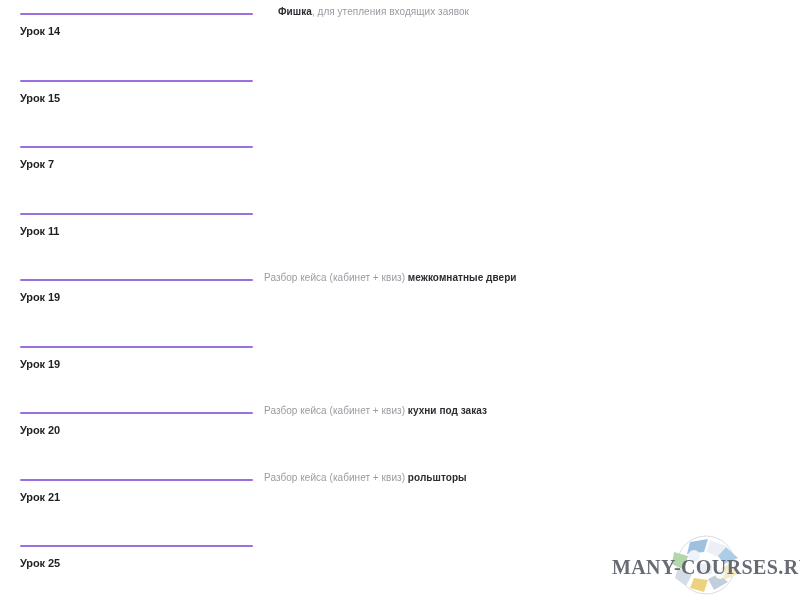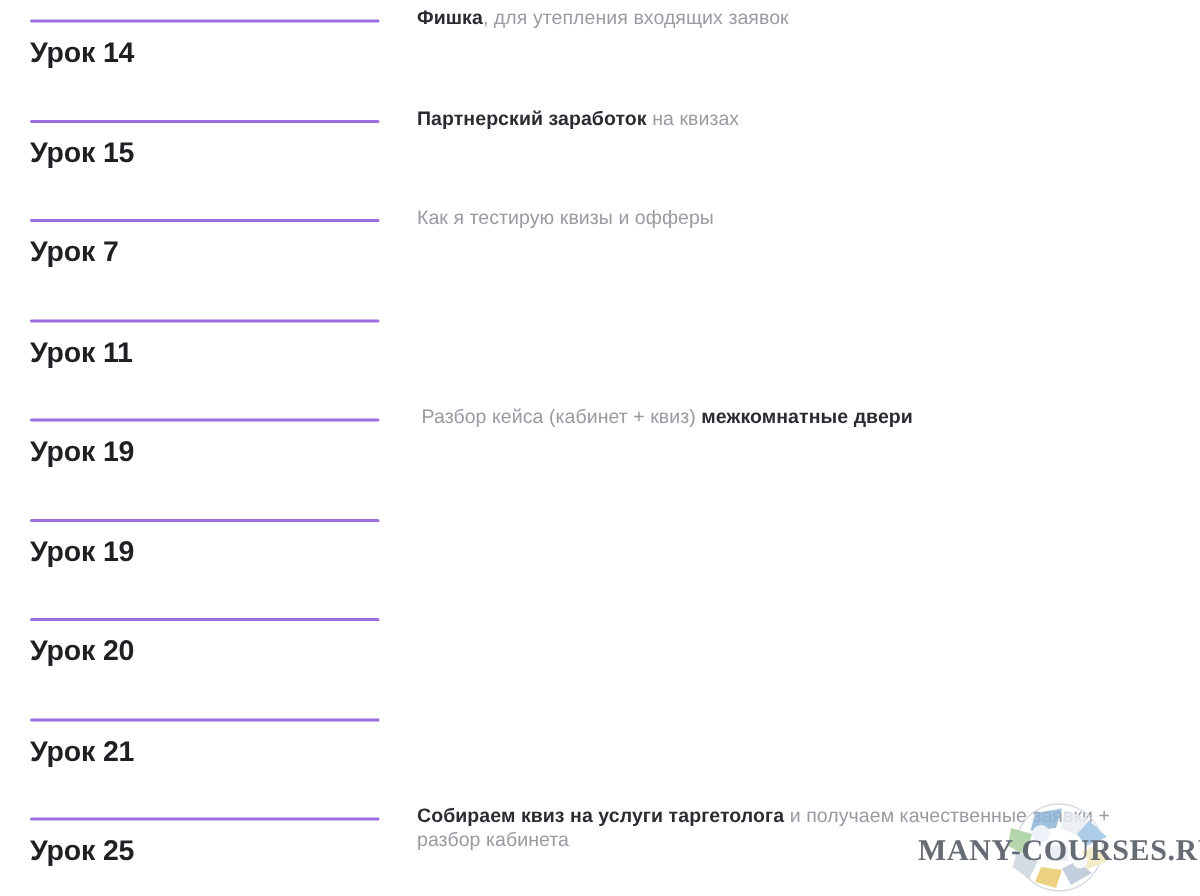--- a/index.html
+++ b/index.html
@@ -37,39 +37,39 @@
     width: 233px;
     height: 2px;
     background: #9b6fe0;
     border-radius: 1px;
   }
 
   .lesson-label {
     position: absolute;
     left: 20px;
     top: 12px;
-    font-size: 19px;
+    font-size: 11px;
     font-weight: bold;
     letter-spacing: -0.1px;
     color: #201f24;
     white-space: nowrap;
   }
 
   .lesson-desc {
     position: absolute;
     left: 278px;
     top: -9px;
     width: 500px;
-    font-size: 13px;
+    font-size: 10px;
     line-height: 16px;
     color: #9a9ba2;
     letter-spacing: 0.05px;
   }
   .lesson-desc.indented {
-    left: 281px;
+    left: 264px;
   }
   .lesson-desc b {
     color: #2b2c32;
     font-weight: bold;
   }
 
   
   #watermark {
     position: absolute;
     left: 612px;
@@ -106,52 +106,51 @@
 
   <div id="rows">
       <div class="lesson-row" style="top: 13px;">
         <div class="divider"></div>
         <div class="lesson-label">Урок 14</div>
         <div class="lesson-desc"><b>Фишка</b><span>, для утепления входящих заявок</span></div>
       </div>
       <div class="lesson-row" style="top: 79.5px;">
         <div class="divider"></div>
         <div class="lesson-label">Урок 15</div>
-        <div class="lesson-desc"><b>Партнерский заработок</b><span> на квизах</span></div>
       </div>
       <div class="lesson-row" style="top: 146px;">
         <div class="divider"></div>
         <div class="lesson-label">Урок 7</div>
-        <div class="lesson-desc"><span>Как я тестирую квизы и офферы</span></div>
       </div>
       <div class="lesson-row" style="top: 212.5px;">
         <div class="divider"></div>
         <div class="lesson-label">Урок 11</div>
       </div>
       <div class="lesson-row" style="top: 279px;">
         <div class="divider"></div>
         <div class="lesson-label">Урок 19</div>
         <div class="lesson-desc indented"><span>Разбор кейса (кабинет + квиз) </span><b>межкомнатные двери</b></div>
       </div>
       <div class="lesson-row" style="top: 345.5px;">
         <div class="divider"></div>
         <div class="lesson-label">Урок 19</div>
       </div>
       <div class="lesson-row" style="top: 412px;">
         <div class="divider"></div>
         <div class="lesson-label">Урок 20</div>
+        <div class="lesson-desc indented"><span>Разбор кейса (кабинет + квиз) </span><b>кухни под заказ</b></div>
       </div>
       <div class="lesson-row" style="top: 478.5px;">
         <div class="divider"></div>
         <div class="lesson-label">Урок 21</div>
+        <div class="lesson-desc indented"><span>Разбор кейса (кабинет + квиз) </span><b>рольшторы</b></div>
       </div>
       <div class="lesson-row" style="top: 545px;">
         <div class="divider"></div>
         <div class="lesson-label">Урок 25</div>
-        <div class="lesson-desc"><b>Собираем квиз на услуги таргетолога</b><span> и получаем качественные заявки + разбор кабинета</span></div>
       </div>
     </div>
 
   <div id="watermark">
     <svg width="92" height="62" viewBox="0 0 92 62" aria-hidden="true">
       <circle cx="46" cy="31" r="29" fill="none" stroke="#cfd6e0" stroke-width="1"></circle>
       <polygon points="30,8 48,5 44,18 27,20" fill="#8fb7d9"></polygon>
       <polygon points="50,6 66,12 58,23 47,18" fill="#e9edf2"></polygon>
       <polygon points="66,13 78,24 64,30 58,22" fill="#9ec4e4"></polygon>
       <polygon points="70,30 78,40 64,46 61,34" fill="#f2e7bd"></polygon>

